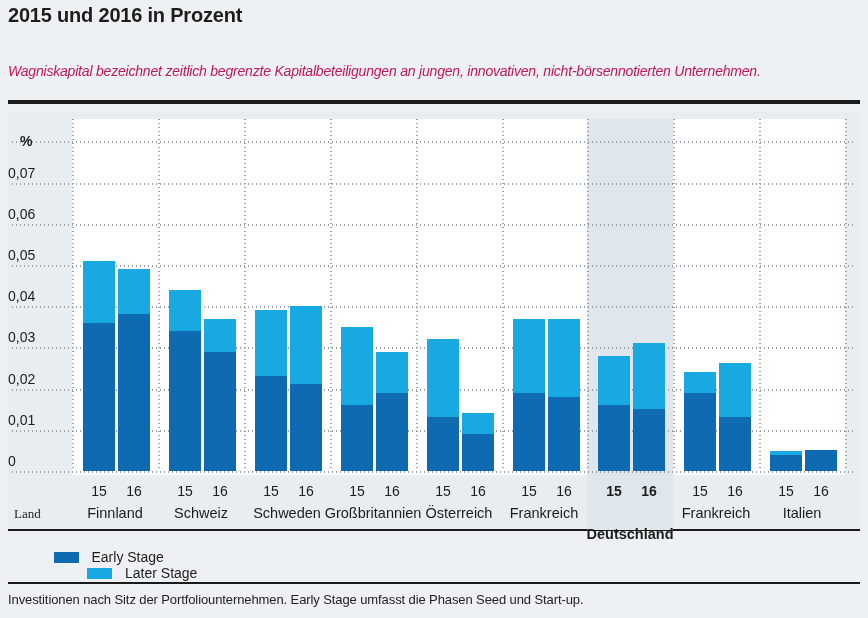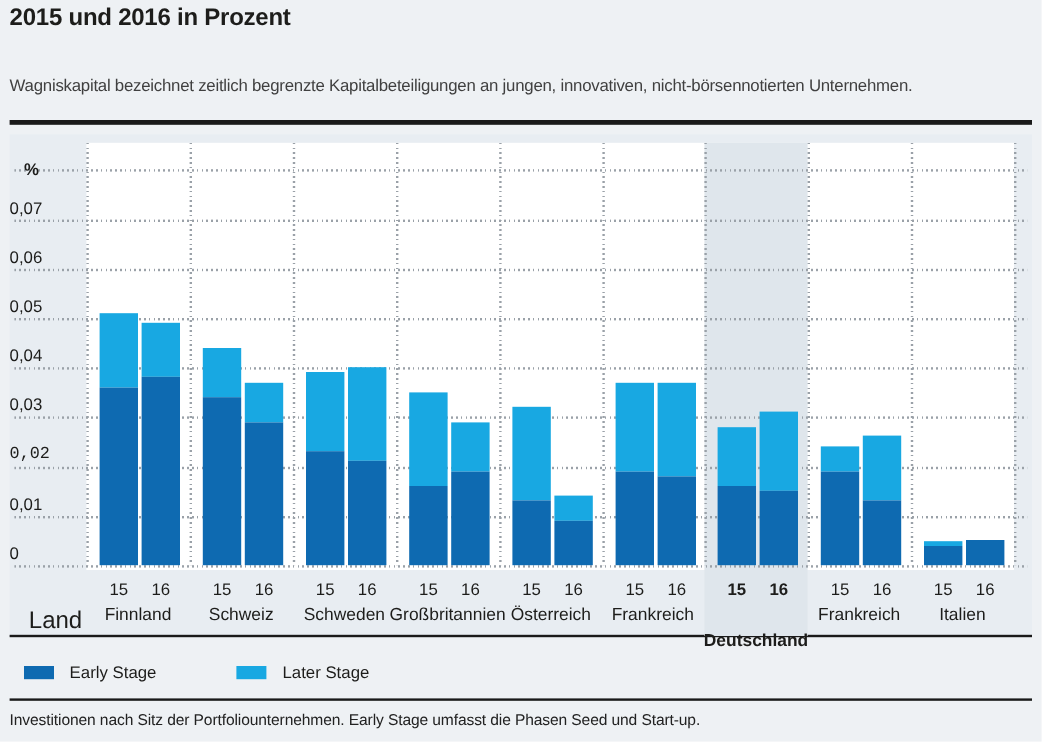--- a/index.html
+++ b/index.html
@@ -4,36 +4,36 @@
 <style>
   html,body{margin:0;padding:0;}
   body{
     width:868px;height:618px;overflow:hidden;position:relative;
     background:#eef1f4;
     font-family:"Liberation Sans","DejaVu Sans",sans-serif;
     color:#1d1d1b;
   }
   .title-block{position:absolute;left:8px;top:2px;width:852px;}
   .title-line{font-size:20px;font-weight:bold;line-height:27px;letter-spacing:-0.2px;}
-  .subtitle{position:absolute;left:8px;top:63px;width:852px;font-size:14px;letter-spacing:-0.2px;color:#404040;}
+  .subtitle{position:absolute;left:8px;top:63px;width:852px;font-size:14px;letter-spacing:-0.2px;color:#be185d;font-style:italic;}
   .rule-thick{position:absolute;left:8px;top:100px;width:852px;height:4px;background:#1a1a1a;}
   .panel{position:absolute;left:8px;top:112px;width:852px;height:419px;background:#e8edf2;border-bottom:2px solid #1a1a1a;box-sizing:border-box;}
   .plot{position:absolute;left:64px;top:7px;width:773px;height:356px;background:#ffffff;overflow:visible;}
   .dot-h{position:absolute;height:2px;background:repeating-linear-gradient(90deg,#9aa1a8 0 1.4px,transparent 1.4px 4px);}
   .dot-v{position:absolute;width:2px;background:repeating-linear-gradient(180deg,#9aa1a8 0 1.4px,transparent 1.4px 4px);}
   .band{position:absolute;background:#dfe6ec;}
   .bar{position:absolute;display:flex;flex-direction:column;}
   .bar-seg{width:100%;}
   .ytick{position:absolute;width:50px;font-size:14px;height:16px;line-height:16px;}
   .unit{position:absolute;font-size:14px;font-weight:600;}
   .xyear{position:absolute;transform:translateX(-50%);font-size:14px;white-space:nowrap;}
   .xcountry{position:absolute;transform:translateX(-50%);font-size:14.5px;white-space:nowrap;}
   .bold{font-weight:bold;}
-  .row-label{position:absolute;left:16px;top:394px;font-size:20px;}
-  .legend{position:absolute;left:20px;top:549px;height:22px;display:flex;align-items:center;}
+  .row-label{position:absolute;left:6px;top:394px;font-size:13px;font-family:Liberation Serif, serif;}
+  .legend{position:absolute;left:20px;top:549px;height:22px;display:flex;align-items:center;flex-direction:column;}
   .legend-item{display:flex;align-items:center;margin-right:0;}
   .swatch{width:25px;height:11px;display:inline-block;}
   .legend-label{font-size:14px;margin-left:13px;}
   .legend-item + .legend-item{margin-left:67px;}
   .rule-thin{position:absolute;left:8px;top:582px;width:852px;height:2px;background:#1a1a1a;}
   .footer{position:absolute;left:8px;top:592px;width:852px;font-size:13px;letter-spacing:-0.1px;color:#222;}
 </style>
 </head>
 <body>
 
@@ -44,21 +44,21 @@
 <div class="rule-thick"></div>
 
 <div class="panel">
   <div class="plot">
       <div class="band" style="left: 515px; top: 0px; width: 86px; height: 411px;"></div>
       <div class="dot-h" style="left: -60px; width: 844px; top: 352px;"></div>
       <div class="ytick" style="left: -64px; top: 334px;">0</div>
       <div class="dot-h" style="left: -60px; width: 844px; top: 311px;"></div>
       <div class="ytick" style="left: -64px; top: 293px;">0,01</div>
       <div class="dot-h" style="left: -60px; width: 844px; top: 270px;"></div>
-      <div class="ytick" style="left: -64px; top: 252px; font-family: Liberation Mono, monospace;">0,02</div>
+      <div class="ytick" style="left: -64px; top: 252px;">0,02</div>
       <div class="dot-h" style="left: -60px; width: 844px; top: 228px;"></div>
       <div class="ytick" style="left: -64px; top: 210px;">0,03</div>
       <div class="dot-h" style="left: -60px; width: 844px; top: 187px;"></div>
       <div class="ytick" style="left: -64px; top: 169px;">0,04</div>
       <div class="dot-h" style="left: -60px; width: 844px; top: 146px;"></div>
       <div class="ytick" style="left: -64px; top: 128px;">0,05</div>
       <div class="dot-h" style="left: -60px; width: 844px; top: 105px;"></div>
       <div class="ytick" style="left: -64px; top: 87px;">0,06</div>
       <div class="dot-h" style="left: -60px; width: 844px; top: 64px;"></div>
       <div class="ytick" style="left: -64px; top: 46px;">0,07</div>

